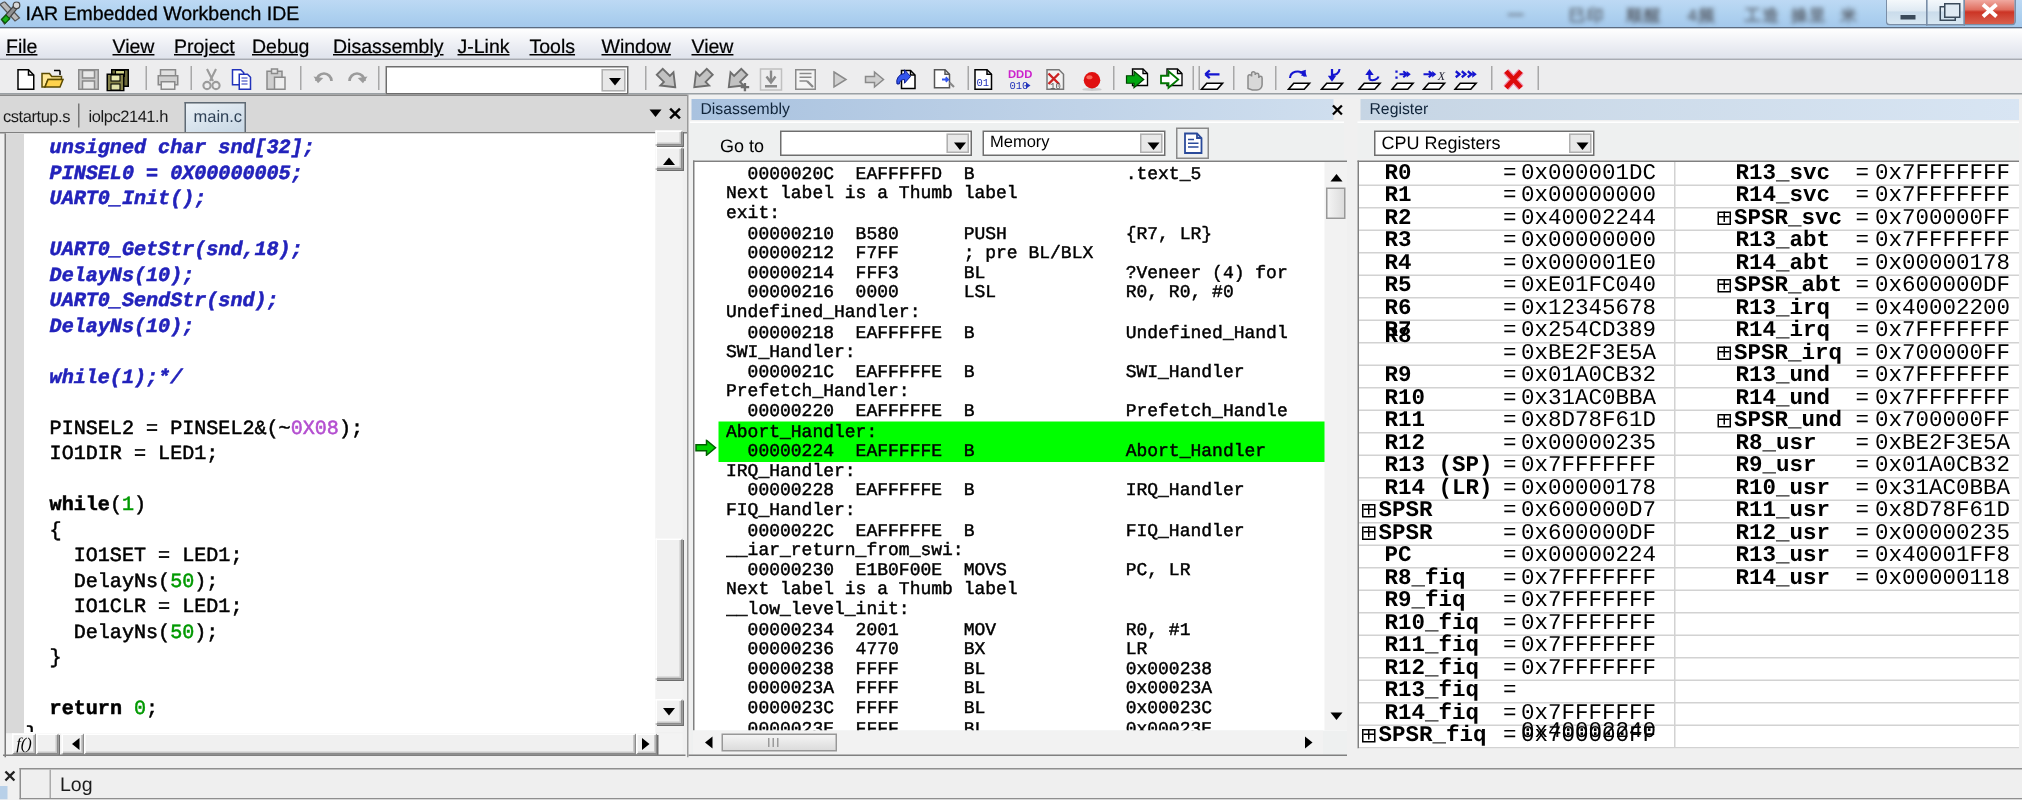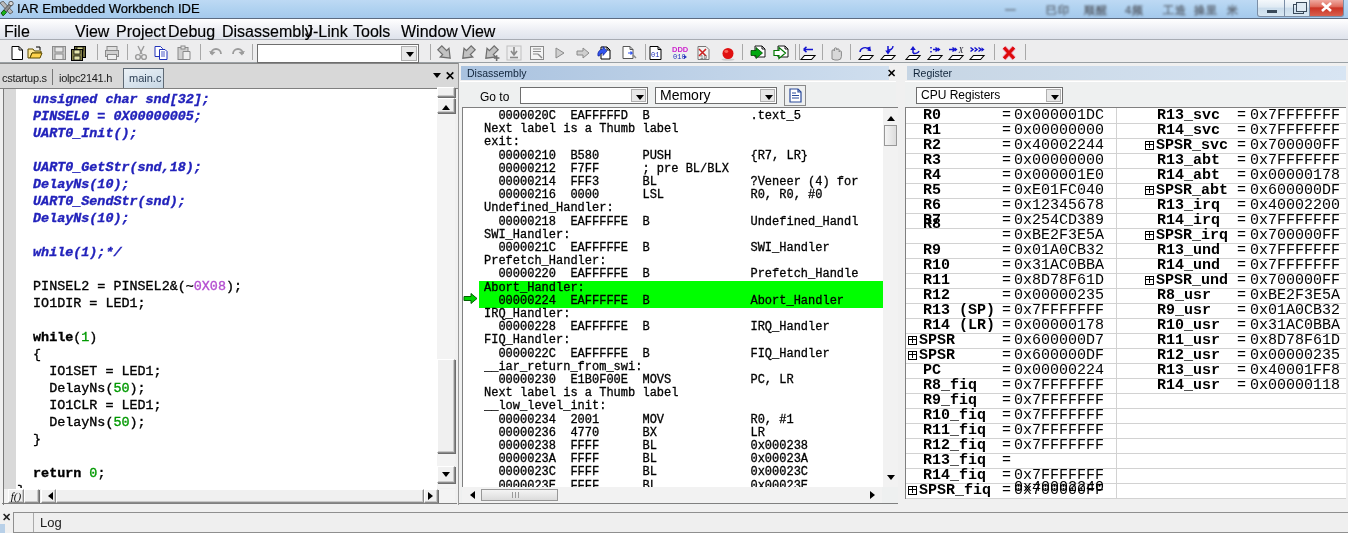--- a/index.html
+++ b/index.html
@@ -18,21 +18,21 @@
   #btnmin{left:1257px;width:28px;border-radius:0 0 0 3px;
      background:linear-gradient(180deg,#f4f8fb,#dfeaf3 45%,#cadceb 50%,#d8e7f2);}
   #btnmax{left:1284px;width:26px;
      background:linear-gradient(180deg,#f4f8fb,#dfeaf3 45%,#cadceb 50%,#d8e7f2);}
   #btncls{left:1309px;width:35px;border-radius:0 0 3px 0;
      background:linear-gradient(180deg,#f0a9a0,#e06f60 40%,#cc3425 50%,#d8604e);}
   
   #menubar{left:0;top:19px;width:1348px;height:21px;
     background:linear-gradient(180deg,#ffffff,#ebedf3 60%,#dfe3ec);
     border-bottom:1px solid #a7abb3;box-sizing:border-box;}
-  .menuitem{top:23px;font-size:16px;color:#000;-webkit-text-stroke:.15px #000;}
+  .menuitem{top:23px;font-size:13px;color:#000;text-decoration:underline;-webkit-text-stroke:.15px #000;}
   
   #toolbar{left:0;top:40px;width:1348px;height:23px;background:#ededee;
     border-bottom:1px solid #9aa0a4;box-sizing:border-box;}
   .tsep{top:44px;width:1px;height:16px;background:#a8a8a8;}
   
   #tcombo{left:257px;top:44px;width:162px;height:19px;background:#fff;
     border:1px solid #6e6e6e;box-sizing:border-box;}
   .combobtn{position:absolute;right:1px;top:1px;width:16px;height:15px;
     background:#e8e8e8;border:1px solid #b0b0b0;box-sizing:border-box;}
   .combobtn:after{content:"";position:absolute;left:4px;top:5px;
@@ -351,21 +351,21 @@
 <div id="dispane">
   <div class="abs" style="left:458px;top:63px;width:1px;height:442px;background:#9a9a9a;"></div>
   <div class="abs phead" style="left:461px;top:66px;width:422px;padding-left:6px;
      background:linear-gradient(90deg,#a9c2df,#cfdeee);">Disassembly</div>
   <div class="abs" style="left:887px;top:67px;font-size:11px;font-weight:bold;color:#000;">✕</div>
   <div class="abs ptool" style="left:460px;top:81px;width:436px;height:25px;"></div>
   <div class="abs" style="left:480px;top:90px;font-size:12px;color:#000;">Go to</div>
   <div class="abs combo" style="left:520px;top:87px;width:128px;height:17px;">
      <span class="combobtn" style="width:15px;height:13px;"></span>
     </div>
-  <div class="abs combo" style="left:655px;top:87px;width:122px;height:17px;font-size:14px;
+  <div class="abs combo" style="left:655px;top:87px;width:122px;height:17px;font-size:11px;
        line-height:15px;padding-left:4px;">Memory<span class="combobtn" style="width:15px;height:13px;"></span></div>
   <div class="abs" style="left:784px;top:85px;width:22px;height:21px;background:#eef0f0;
        border:1px solid #8a8a8a;box-sizing:border-box;"></div>
   <svg class="abs" style="left:789px;top:88px;" width="13" height="15" viewBox="0 0 13 15">
     <path d="M1 1 h8 l3 3 v10 h-11 z" fill="#fff" stroke="#2a4a9a" stroke-width="1.2"></path>
     <path d="M9 1 v3 h3" fill="none" stroke="#2a4a9a" stroke-width="1.2"></path>
     <path d="M3 5 h4 M3 7.5 h7 M3 10 h7" stroke="#2a4a9a" stroke-width="1"></path>
   </svg>
 
   <div class="abs" style="left:461px;top:106px;width:437px;height:399px;background:#eef0f0;"></div>

